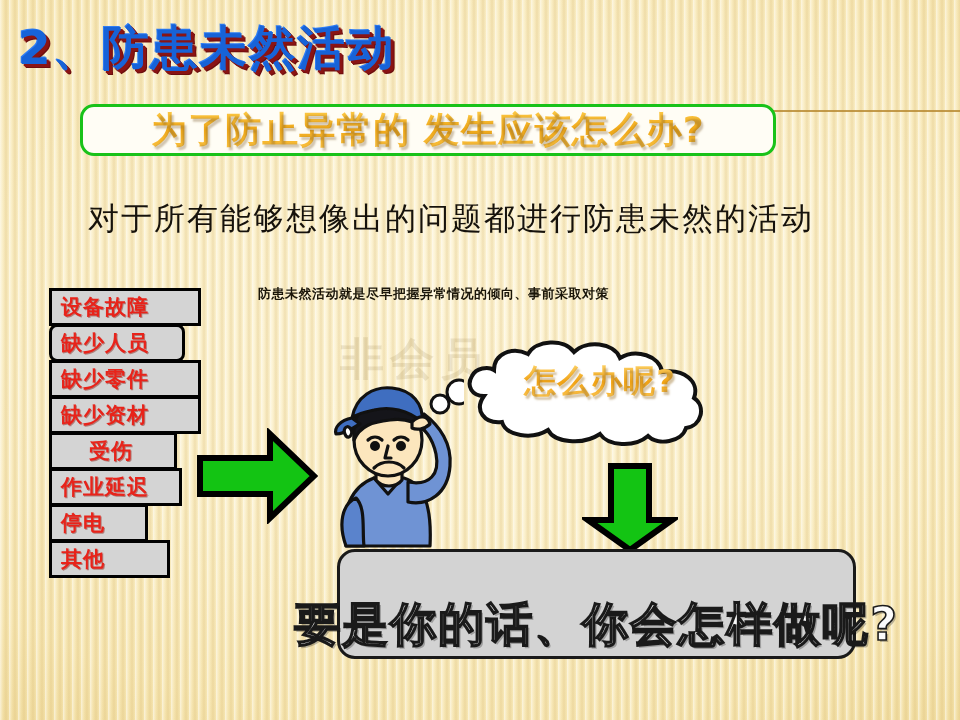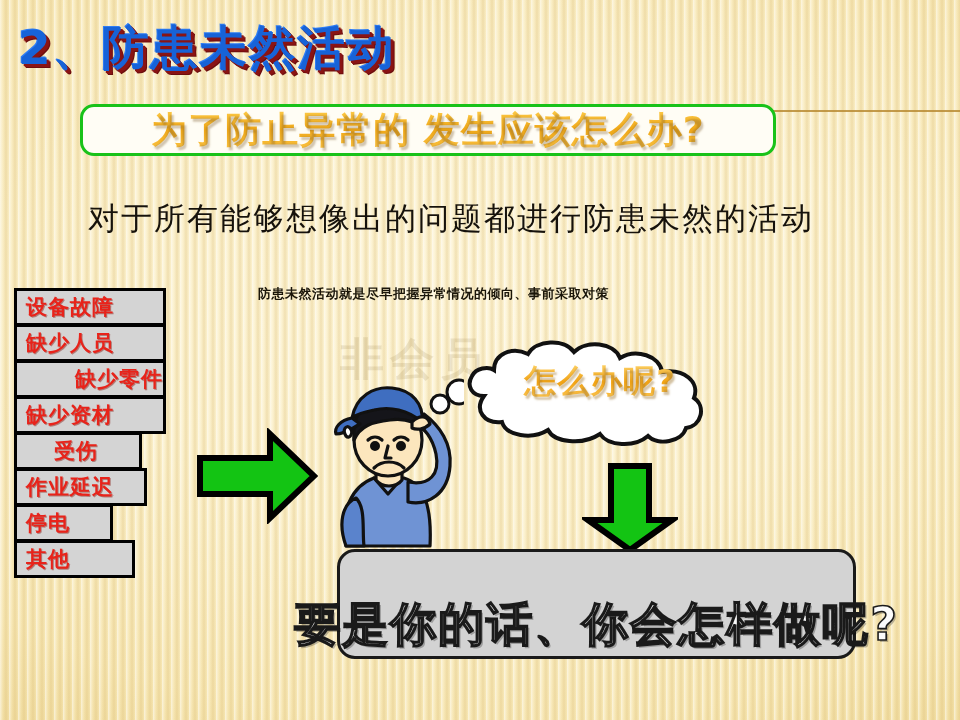--- a/index.html
+++ b/index.html
@@ -69,21 +69,21 @@
   }
 
   
   #watermark{
     position:absolute;left:340px;top:330px;
     font-size:44px;font-weight:bold;color:rgba(150,125,70,.17);
     letter-spacing:6px;user-select:none;white-space:nowrap;
   }
 
   
-  #causelist{position:absolute;left:14px;top:288px;}
+  #causelist{position:absolute;left:49px;top:288px;}
   .cause-row{
     box-sizing:border-box;height:38px;margin-bottom:-2px;
     background:#d4d4d4;border:3px solid #000;
     display:flex;align-items:center;
   }
   .cause-label{
     font-family:"DejaVu Sans","Liberation Sans",sans-serif;
     font-size:21px;font-weight:bold;color:#e8231a;
     padding-left:9px;letter-spacing:1px;white-space:nowrap;
     text-shadow:1px 1px 0 rgba(130,20,10,.45);
@@ -139,24 +139,24 @@
   <div id="statement">对于所有能够想像出的问题都进行防患未然的活动</div>
 
   <div id="watermark">非会员</div>
 
   <div id="explain">防患未然活动就是尽早把握异常情况的倾向、事前采取对策</div>
 
   <div id="causelist">
       <div class="cause-row" style="width: 152px;">
         <span class="cause-label">设备故障</span>
       </div>
+      <div class="cause-row" style="width: 136px; border-radius: 8px;">
+        <span class="cause-label">缺少人员</span>
+      </div>
       <div class="cause-row" style="width: 152px;">
-        <span class="cause-label">缺少人员</span>
-      </div>
-      <div class="cause-row" style="width: 152px; justify-content: flex-end;">
         <span class="cause-label">缺少零件</span>
       </div>
       <div class="cause-row" style="width: 152px;">
         <span class="cause-label">缺少资材</span>
       </div>
       <div class="cause-row" style="width: 128px; padding-left: 28px;">
         <span class="cause-label">受伤</span>
       </div>
       <div class="cause-row" style="width: 133px;">
         <span class="cause-label">作业延迟</span>

